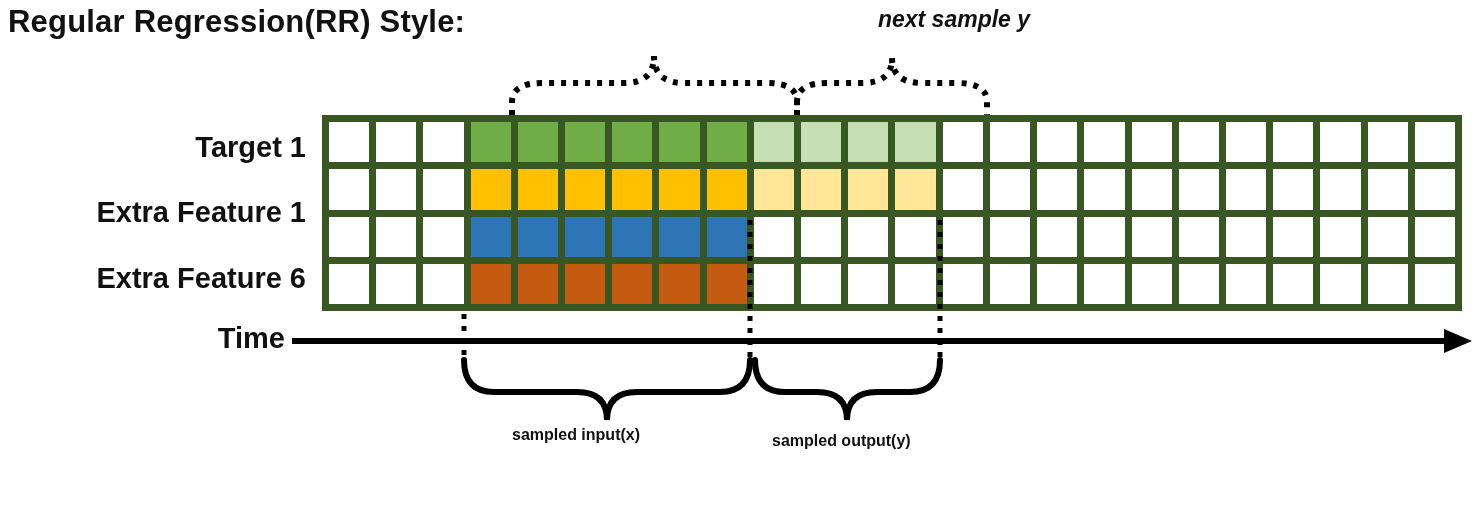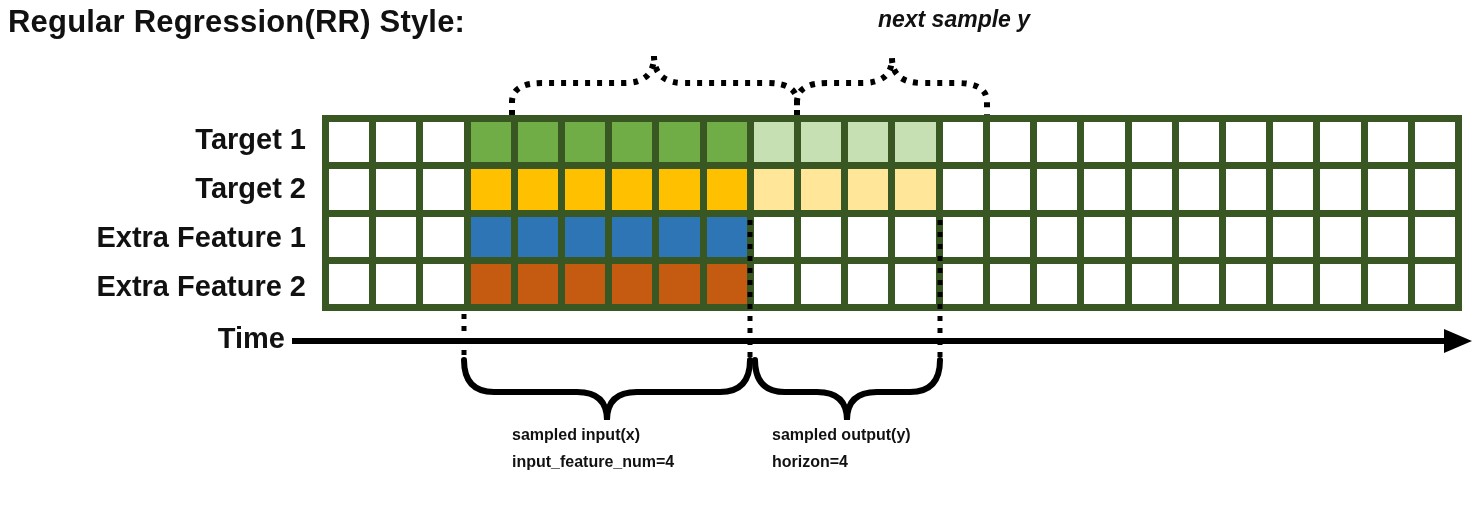--- a/index.html
+++ b/index.html
@@ -40,36 +40,35 @@
     font-size:29px; font-weight:700;
   }
 
   .overlay { position:absolute; left:0; top:0; z-index:5; }
 
   .annot {
     position:absolute; top:421px; font-size:16px; font-weight:700;
     line-height:27px; white-space:nowrap;
   }
   #annot-input  { left:512px; }
-  #annot-output { left:772px; }
+  #annot-output { left:772px;margin-top:6px; }
 </style>
 </head>
 <body>
 
 <div id="canvas">
 
   <div class="title">Regular Regression(RR) Style:</div>
 
   <div class="top-label" id="top-label-y">next sample y</div>
 
   <div class="row-labels">
     <div class="rl">Target 1</div>
-    <div class="rl">Target 2</div>
     <div class="rl">Extra Feature 1</div>
-    <div class="rl">Extra Feature 2</div>
+    <div class="rl">Extra Feature 6</div>
   </div>
 
   <div class="grid">
       <div class="cell" style="background: rgb(255, 255, 255);"></div>
       <div class="cell" style="background: rgb(255, 255, 255);"></div>
       <div class="cell" style="background: rgb(255, 255, 255);"></div>
       <div class="cell" style="background: rgb(112, 173, 71);"></div>
       <div class="cell" style="background: rgb(112, 173, 71);"></div>
       <div class="cell" style="background: rgb(112, 173, 71);"></div>
       <div class="cell" style="background: rgb(112, 173, 71);"></div>
@@ -179,21 +178,19 @@
     <line x1="292" y1="341" x2="1446" y2="341" stroke="#000" stroke-width="6"></line>
     <polygon points="1444,329 1472,341 1444,353" fill="#000"></polygon>
 
     <path d="M 464 360 Q 464 392 494 392 L 577 392 Q 607 392 607 420 Q 607 392 637 392 L 720 392 Q 750 392 750 360" fill="none" stroke="#000" stroke-width="6" stroke-linecap="round"></path>
 
     <path d="M 755 360 Q 755 392 785 392 L 817 392 Q 847 392 847 420 Q 847 392 877 392 L 910 392 Q 940 392 940 360" fill="none" stroke="#000" stroke-width="6" stroke-linecap="round"></path>
   </svg>
 
   <div class="annot" id="annot-input">
     <div>sampled input(x)</div>
-    <div>input_feature_num=4</div>
   </div>
 
   <div class="annot" id="annot-output">
     <div>sampled output(y)</div>
-    <div>horizon=4</div>
   </div>
 
 </div>
 
 </body></html>

